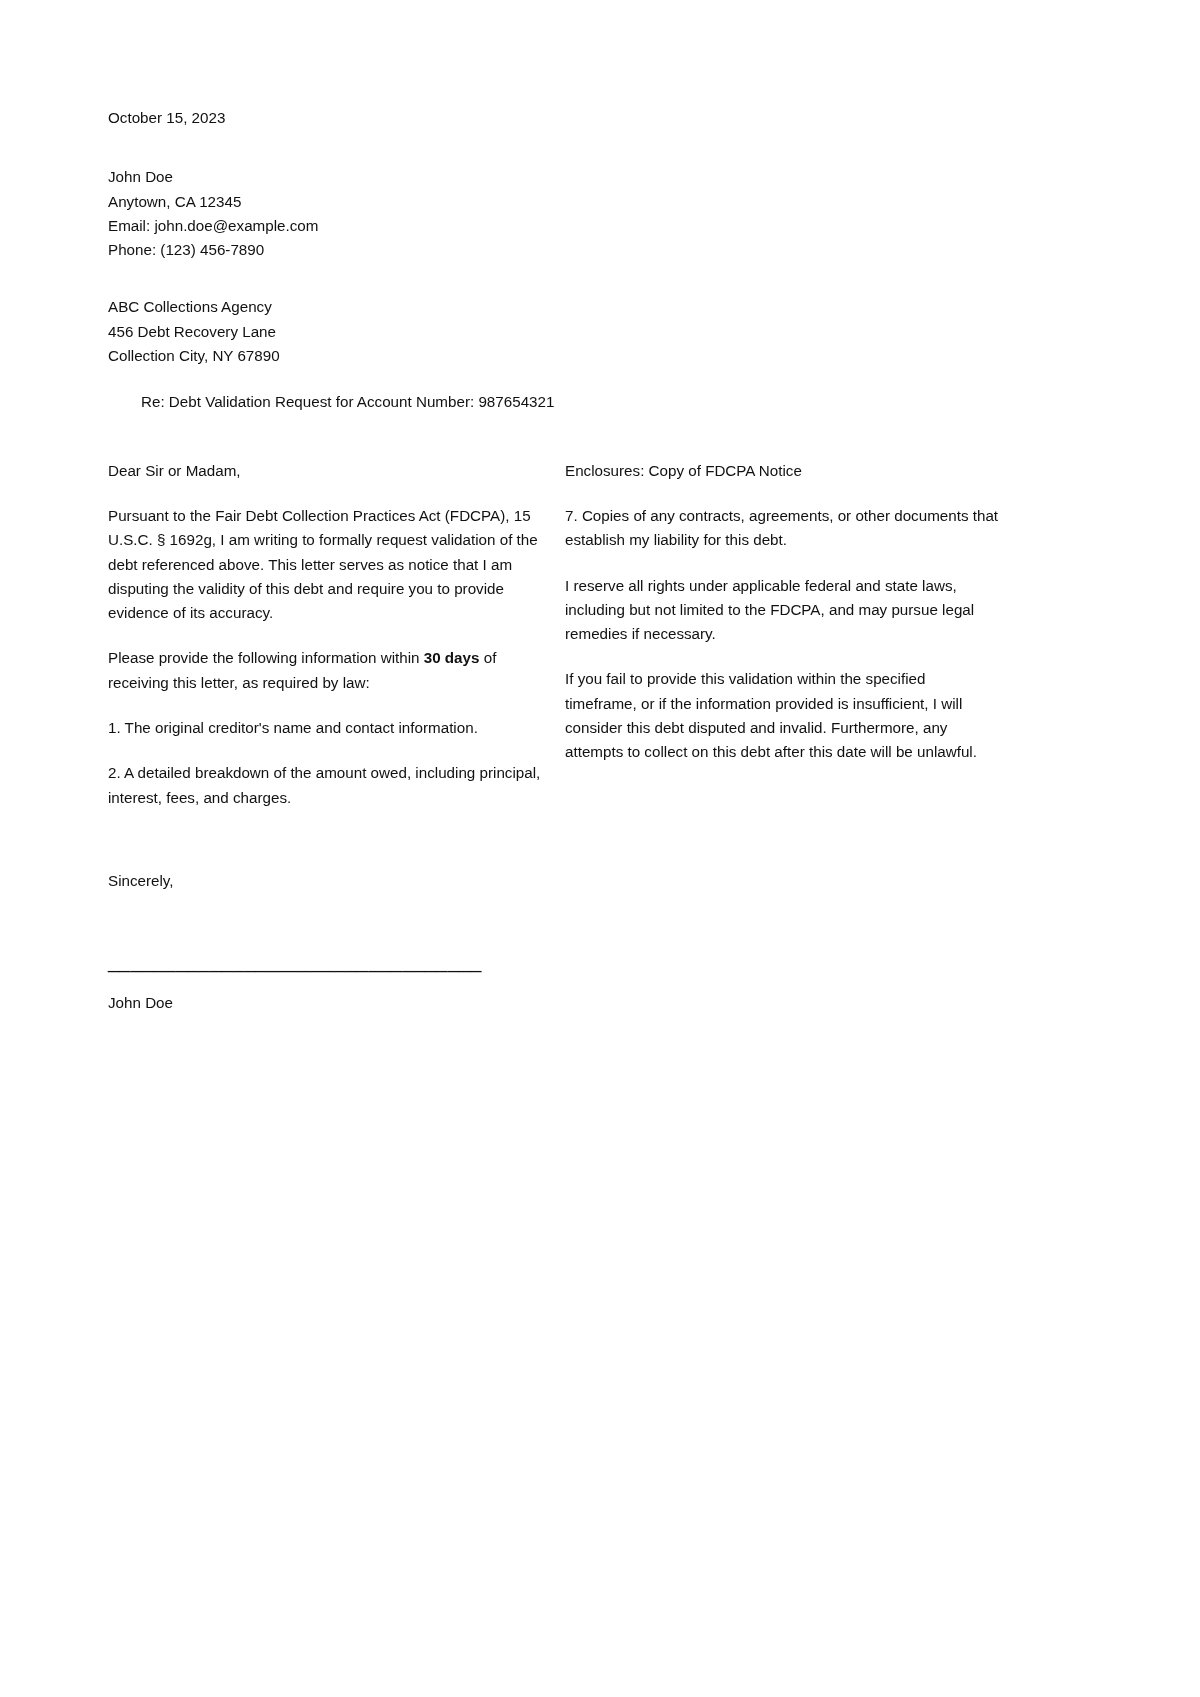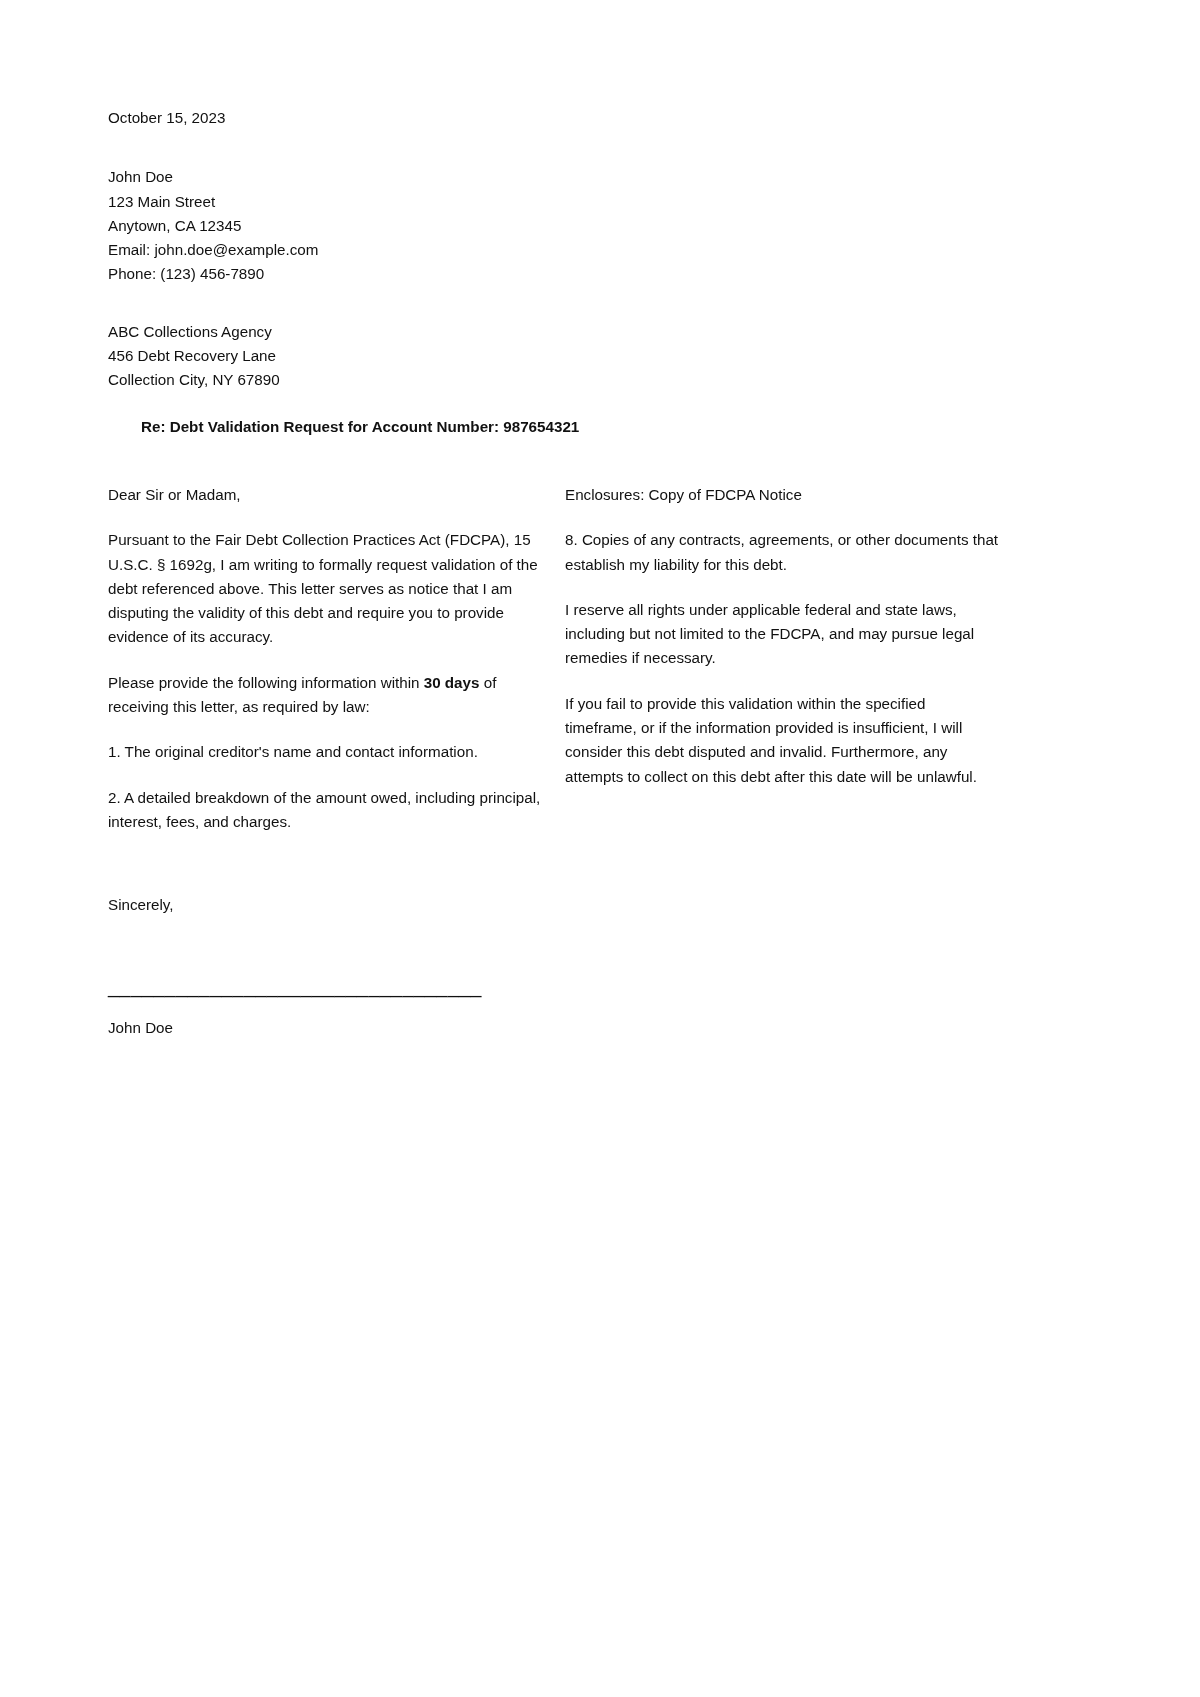--- a/index.html
+++ b/index.html
@@ -36,21 +36,20 @@
   .line {
     display: block;
     white-space: pre;
   }
   .gap-date { height: 35px; }
   .gap-sender { height: 33px; }
   .gap-subject { height: 22px; }
   .subject-line {
     display: block;
     padding-left: 33px;
-    font-weight: bold;
   }
   
   .columns {
     margin-top: 44px;
     column-count: 2;
     column-gap: 22px;
     column-fill: auto;
     height: 660px;
     width: 892px;
   }
@@ -77,21 +76,20 @@
 <div class="page">
   <div class="sheet letter-text">
 
     <div class="block">
       <span class="line">October 15, 2023</span>
     </div>
     <div class="gap-date"></div>
 
     <div class="block">
       <span class="line">John Doe</span>
-      <span class="line">123 Main Street</span>
       <span class="line">Anytown, CA 12345</span>
       <span class="line">Email: john.doe@example.com</span>
       <span class="line">Phone: (123) 456-7890</span>
     </div>
     <div class="gap-sender"></div>
 
     <div class="block">
       <span class="line">ABC Collections Agency</span>
       <span class="line">456 Debt Recovery Lane</span>
       <span class="line">Collection City, NY 67890</span>
@@ -121,21 +119,21 @@
       <div class="sig-space"></div>
 
       <p class="sig-rule">_________________________________</p>
 
       <p class="sig-name">John Doe</p>
 
       <div class="enclosure-gap"></div>
 
       <p>Enclosures: Copy of FDCPA Notice</p>
 
-      <p>8. Copies of any contracts, agreements, or other documents that establish my liability for this debt.</p>
+      <p>7. Copies of any contracts, agreements, or other documents that establish my liability for this debt.</p>
 
 
       <p>I reserve all rights under applicable federal and state laws, including but not limited to the FDCPA, and may pursue legal remedies if necessary.</p>
 
       <p>If you fail to provide this validation within the specified timeframe, or if the information provided is insufficient, I will consider this debt disputed and invalid. Furthermore, any attempts to collect on this debt after this date will be unlawful.</p>
 
     </div>
   </div>
 </div>
 

